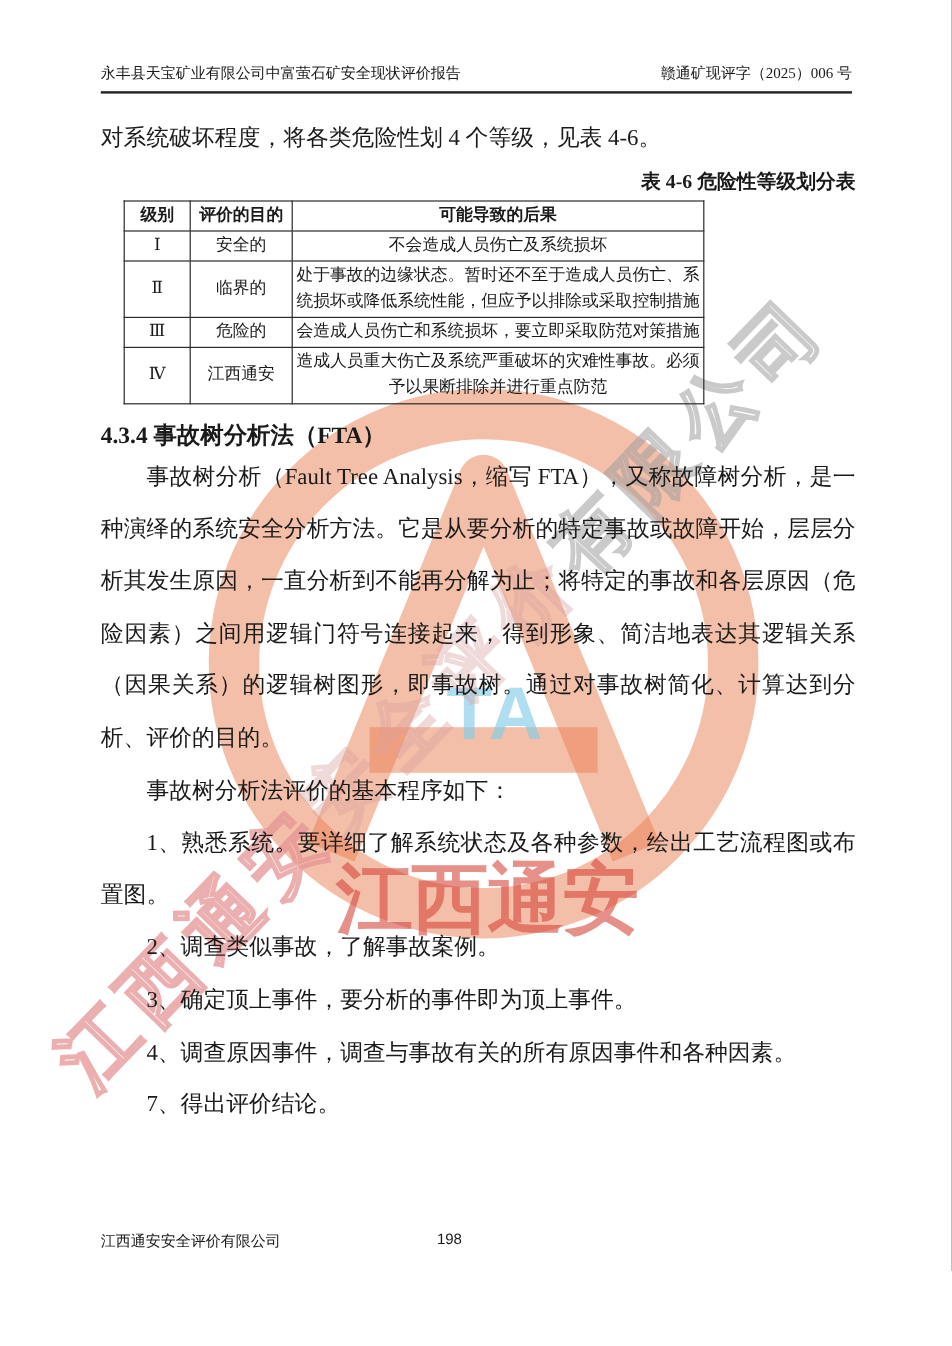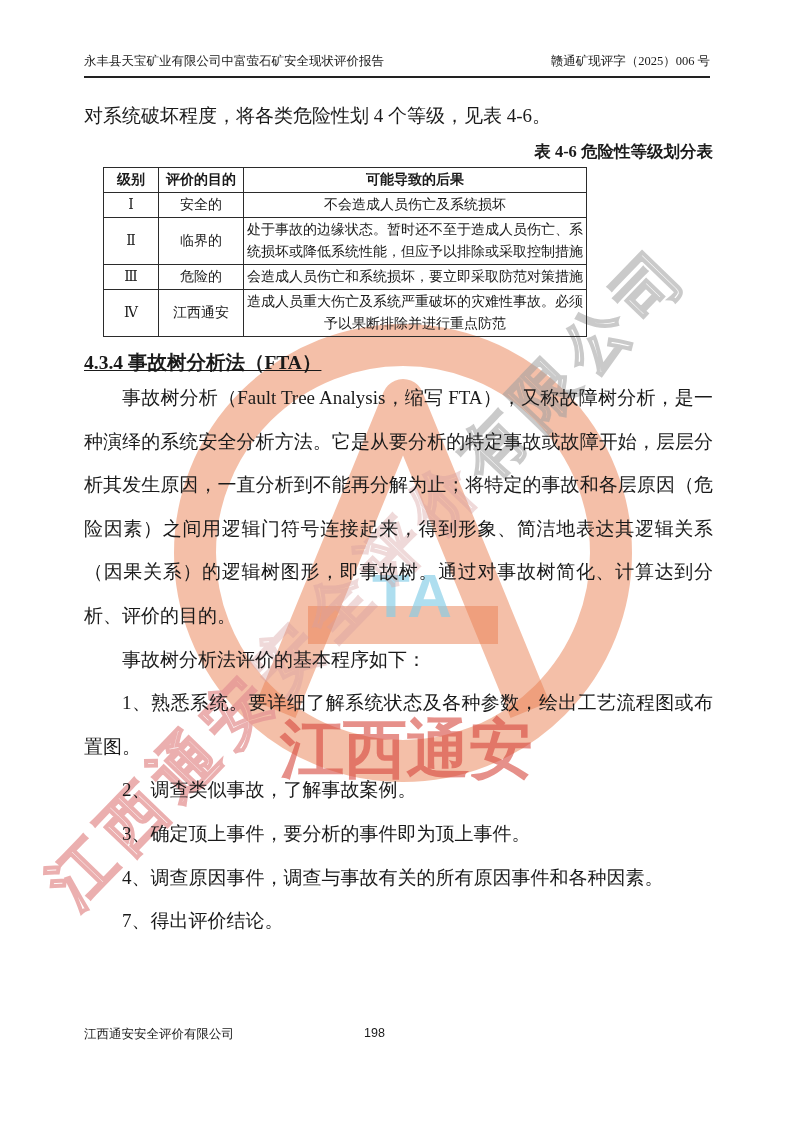--- a/index.html
+++ b/index.html
@@ -55,21 +55,21 @@
   }
   table.risk td,table.risk th{
     border:1.4px solid #2b2b2b;padding:1px 2px;vertical-align:middle;
   }
   table.risk th{font-weight:bold;text-align:center;}
   table.risk .c-level{width:50px;text-align:center;}
   table.risk .c-degree{width:80px;text-align:center;}
   table.risk .c-cons{text-align:center;}
   .sec-heading{
     position:absolute;left:84px;top:349px;width:629px;
-    font-weight:bold;font-size:19.5px;text-decoration:underline;
+    font-weight:bold;font-size:19.5px;
   }
   .flow{
     position:absolute;left:84px;top:376px;width:629px;
     font-size:19px;line-height:43.6px;
     text-align:justify;text-justify:inter-character;
   }
   .flow p{margin:0;text-indent:2em;}
   .ftr-company{position:absolute;left:84px;top:1026px;font-size:12.5px;}
   .ftr-page{
     position:absolute;left:0;top:1026px;width:749px;text-align:center;

